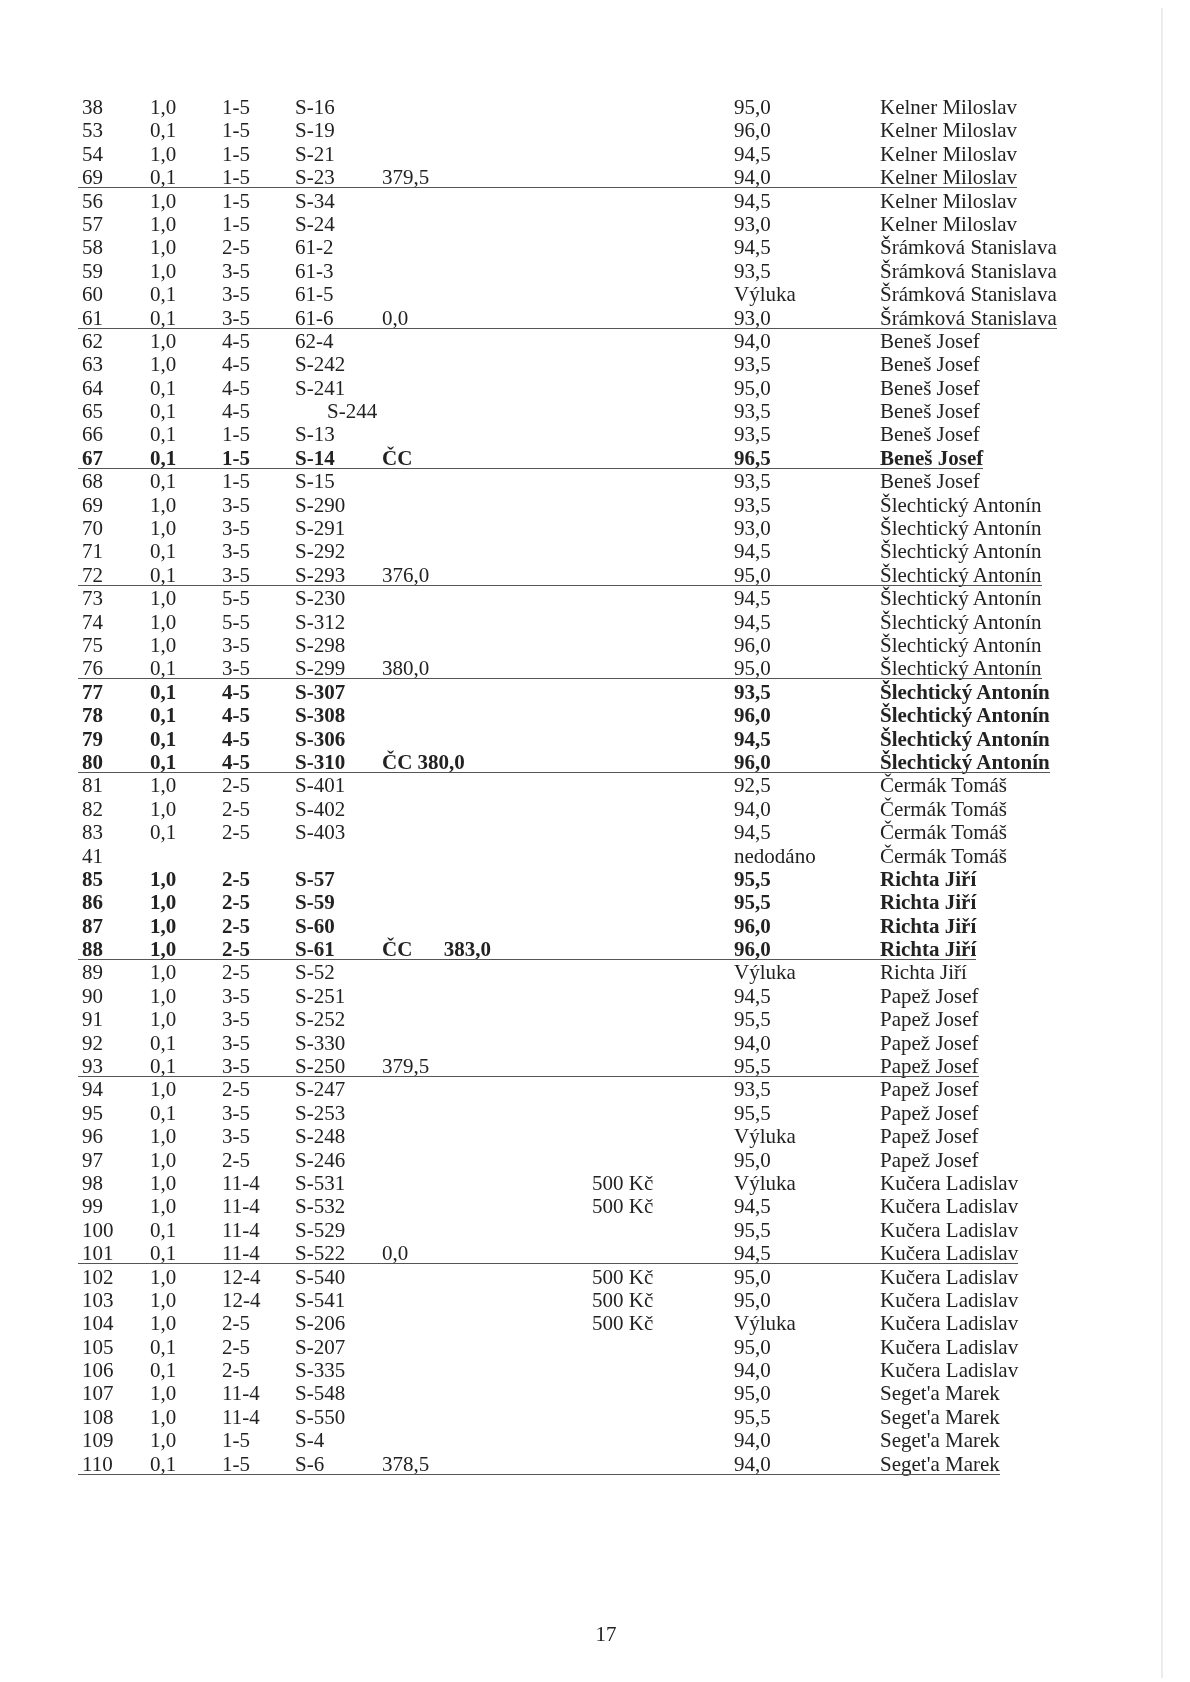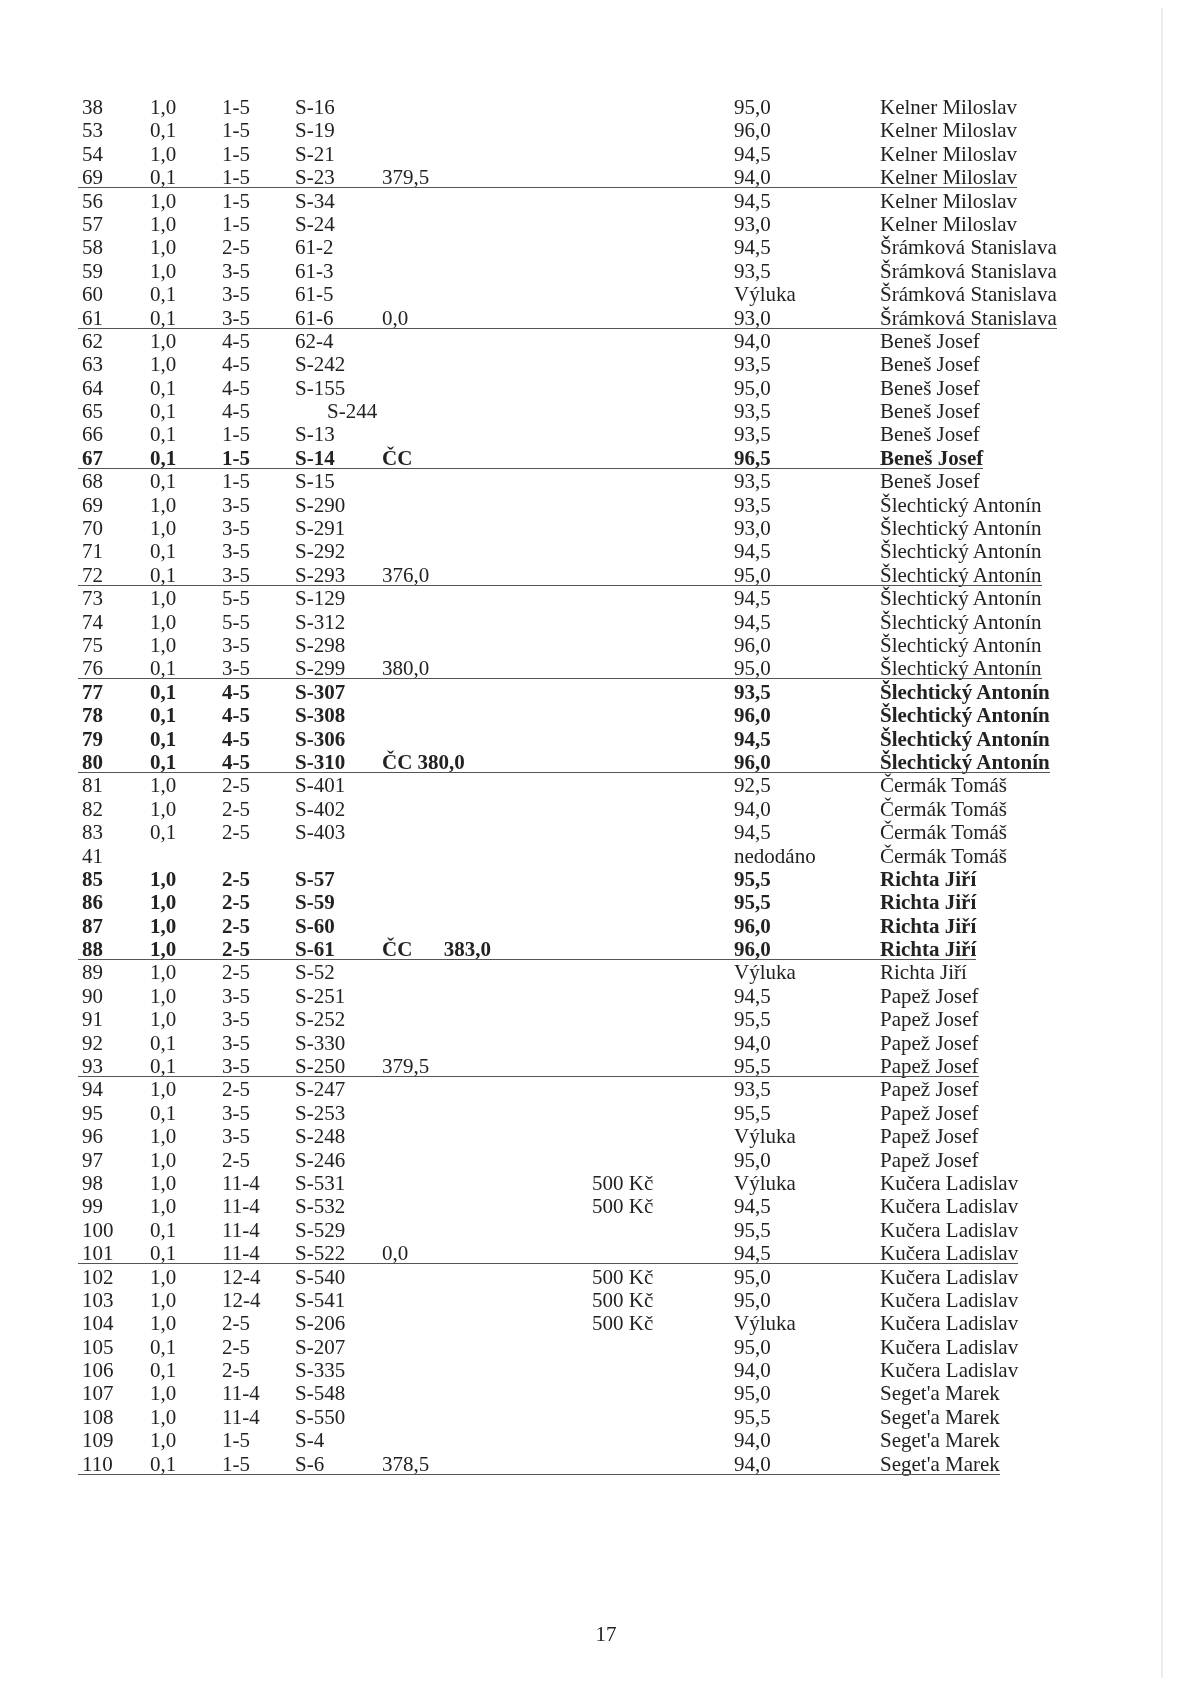--- a/index.html
+++ b/index.html
@@ -147,21 +147,21 @@
       <span class="txt c-id" style="white-space: pre;">S-242</span>
       <span class="txt c-note" style="white-space: pre;"></span>
       <span class="txt c-fee" style="white-space: pre;"></span>
       <span class="txt c-score" style="white-space: pre;">93,5</span>
       <span class="txt c-name" style="white-space: pre;">Beneš Josef</span>
     </div>
     <div class="row">
       <span class="txt c-no" style="white-space: pre;">64</span>
       <span class="txt c-val" style="white-space: pre;">0,1</span>
       <span class="txt c-age" style="white-space: pre;">4-5</span>
-      <span class="txt c-id" style="white-space: pre;">S-155</span>
+      <span class="txt c-id" style="white-space: pre;">S-241</span>
       <span class="txt c-note" style="white-space: pre;"></span>
       <span class="txt c-fee" style="white-space: pre;"></span>
       <span class="txt c-score" style="white-space: pre;">95,0</span>
       <span class="txt c-name" style="white-space: pre;">Beneš Josef</span>
     </div>
     <div class="row">
       <span class="txt c-no" style="white-space: pre;">65</span>
       <span class="txt c-val" style="white-space: pre;">0,1</span>
       <span class="txt c-age" style="white-space: pre;">4-5</span>
       <span class="txt c-id" style="white-space: pre; margin-left: 32px;">S-244</span>
@@ -239,21 +239,21 @@
       <span class="txt c-note" style="white-space: pre;">376,0</span>
       <span class="txt c-fee" style="white-space: pre;"></span>
       <span class="txt c-score" style="white-space: pre;">95,0</span>
       <span class="txt c-name" style="white-space: pre;">Šlechtický Antonín</span>
       <div class="line" style="width: 964px;"></div>
     </div>
     <div class="row">
       <span class="txt c-no" style="white-space: pre;">73</span>
       <span class="txt c-val" style="white-space: pre;">1,0</span>
       <span class="txt c-age" style="white-space: pre;">5-5</span>
-      <span class="txt c-id" style="white-space: pre;">S-129</span>
+      <span class="txt c-id" style="white-space: pre;">S-230</span>
       <span class="txt c-note" style="white-space: pre;"></span>
       <span class="txt c-fee" style="white-space: pre;"></span>
       <span class="txt c-score" style="white-space: pre;">94,5</span>
       <span class="txt c-name" style="white-space: pre;">Šlechtický Antonín</span>
     </div>
     <div class="row">
       <span class="txt c-no" style="white-space: pre;">74</span>
       <span class="txt c-val" style="white-space: pre;">1,0</span>
       <span class="txt c-age" style="white-space: pre;">5-5</span>
       <span class="txt c-id" style="white-space: pre;">S-312</span>

